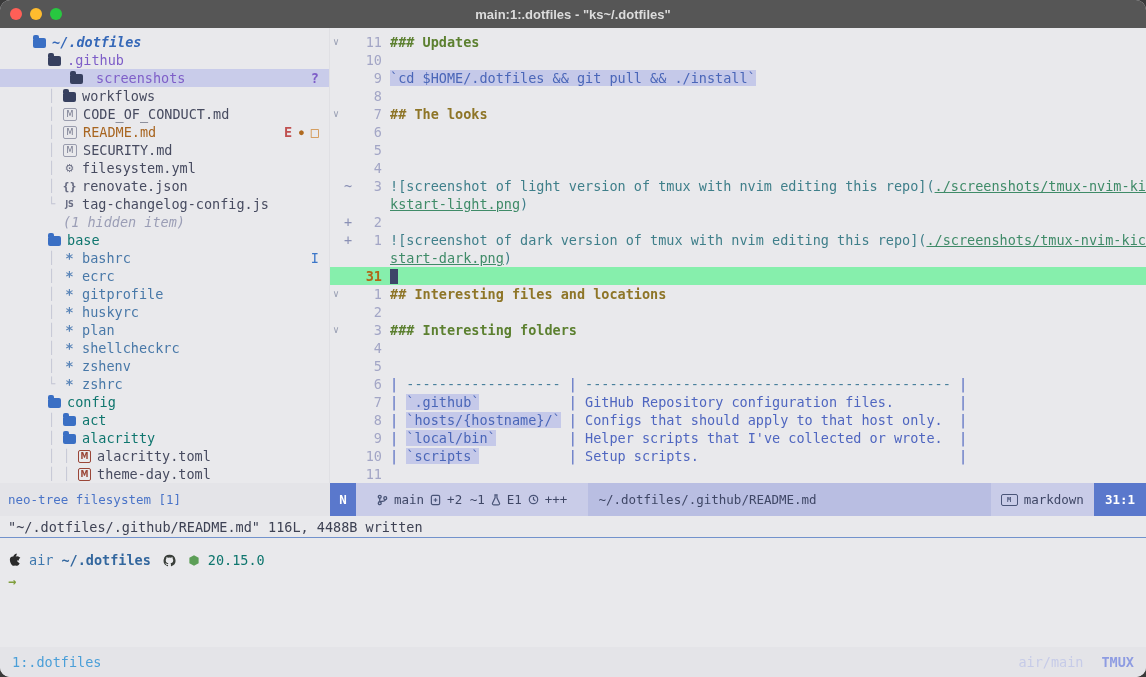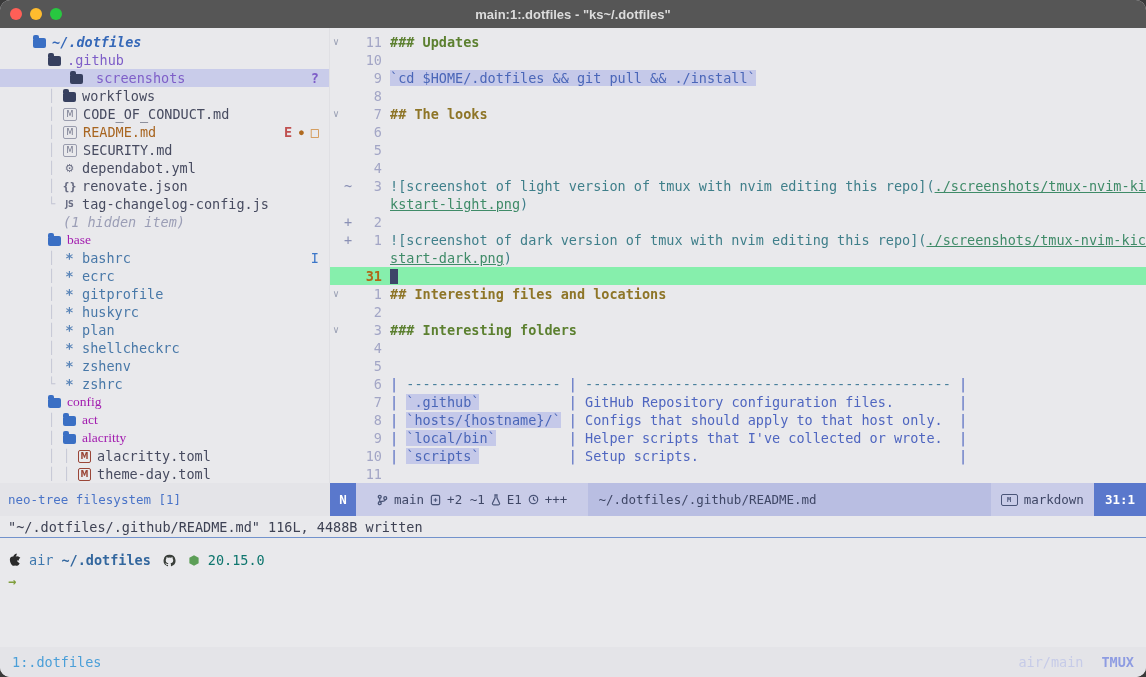--- a/index.html
+++ b/index.html
@@ -27,21 +27,21 @@
   .icc-navy{background:#37405f;}
   .ic-md{width:12px;height:11px;border:1px solid #9a9dae;border-radius:2px;color:#70748a;font-size:8px;line-height:11px;}
   .ic-gear{color:#6a6e84;font-size:11px;width:13px;}
   .ic-braces{color:#6a6e84;font-size:10px;font-weight:bold;width:13px;}
   .ic-js{color:#6a6e84;font-size:8px;font-weight:bold;width:13px;}
   .ic-star{color:#5a85b8;font-weight:bold;font-size:14px;width:13px;}
   .ic-toml{width:11px;height:11px;border:1px solid #9a4638;border-radius:2px;color:#9a4638;font-size:8px;font-weight:bold;line-height:11px;}
   .c-root{color:#3568b8;font-weight:bold;font-style:italic;}
   .c-purple{color:#7e5ec8;}
   .c-plain{color:#474b60;}
-  .c-blue{color:#a21caf;font-family:Liberation Serif, serif;}
+  .c-blue{color:#0f766e;}
   .c-steel{color:#4878a8;}
   .c-orange{color:#a86520;}
   .c-hidden{color:#9b9eb6;font-style:italic;}
   .tbadges{margin-left:auto;display:flex;gap:7px;align-items:center;padding-right:10px;}
   .b-purple{color:#7e5ec8;font-weight:bold;}
   .b-red{color:#c05050;font-weight:bold;}
   .b-dot{color:#b06a20;font-size:8px;}
   .b-square{color:#d08a3a;}
   .b-blue{color:#3b76c8;}
   
@@ -107,21 +107,21 @@
 
   <div class="nvim">
     <div class="sidebar">
         <div class="trow"><span class="tind" style="width: 33px;"></span><span class="tic ic-folder-open"></span><span class="tlabel c-root">~/.dotfiles</span></div>
         <div class="trow"><span class="tind" style="width: 48px;"></span><span class="tic ic-folder-open icc-navy"></span><span class="tlabel c-purple">.github</span></div>
         <div class="trow sel"><span class="tind" style="width: 63px;"></span><span class="tic ic-folder icc-navy"></span><span class="tlabel c-purple">screenshots</span><span class="tbadges"><span class="tb b-purple">?</span></span></div>
         <div class="trow"><span class="tind" style="width: 48px;"></span><span class="tguide">│</span><span class="tic ic-folder icc-navy"></span><span class="tlabel c-plain">workflows</span></div>
         <div class="trow"><span class="tind" style="width: 48px;"></span><span class="tguide">│</span><span class="tic ic-md">M</span><span class="tlabel c-plain">CODE_OF_CONDUCT.md</span></div>
         <div class="trow"><span class="tind" style="width: 48px;"></span><span class="tguide">│</span><span class="tic ic-md">M</span><span class="tlabel c-orange">README.md</span><span class="tbadges"><span class="tb b-red">E</span><span class="tb b-dot">●</span><span class="tb b-square">□</span></span></div>
         <div class="trow"><span class="tind" style="width: 48px;"></span><span class="tguide">│</span><span class="tic ic-md">M</span><span class="tlabel c-plain">SECURITY.md</span></div>
-        <div class="trow"><span class="tind" style="width: 48px;"></span><span class="tguide">│</span><span class="tic ic-gear">⚙</span><span class="tlabel c-plain">dependabot.yml</span></div>
+        <div class="trow"><span class="tind" style="width: 48px;"></span><span class="tguide">│</span><span class="tic ic-gear">⚙</span><span class="tlabel c-plain">filesystem.yml</span></div>
         <div class="trow"><span class="tind" style="width: 48px;"></span><span class="tguide">│</span><span class="tic ic-braces">{}</span><span class="tlabel c-plain">renovate.json</span></div>
         <div class="trow"><span class="tind" style="width: 48px;"></span><span class="tguide">└</span><span class="tic ic-js">JS</span><span class="tlabel c-plain">tag-changelog-config.js</span></div>
         <div class="trow"><span class="tind" style="width: 63px;"></span><span class="tlabel c-hidden">(1 hidden item)</span></div>
         <div class="trow"><span class="tind" style="width: 48px;"></span><span class="tic ic-folder-open"></span><span class="tlabel c-blue">base</span></div>
         <div class="trow"><span class="tind" style="width: 48px;"></span><span class="tguide">│</span><span class="tic ic-star">*</span><span class="tlabel c-steel">bashrc</span><span class="tbadges"><span class="tb b-blue">I</span></span></div>
         <div class="trow"><span class="tind" style="width: 48px;"></span><span class="tguide">│</span><span class="tic ic-star">*</span><span class="tlabel c-steel">ecrc</span></div>
         <div class="trow"><span class="tind" style="width: 48px;"></span><span class="tguide">│</span><span class="tic ic-star">*</span><span class="tlabel c-steel">gitprofile</span></div>
         <div class="trow"><span class="tind" style="width: 48px;"></span><span class="tguide">│</span><span class="tic ic-star">*</span><span class="tlabel c-steel">huskyrc</span></div>
         <div class="trow"><span class="tind" style="width: 48px;"></span><span class="tguide">│</span><span class="tic ic-star">*</span><span class="tlabel c-steel">plan</span></div>
         <div class="trow"><span class="tind" style="width: 48px;"></span><span class="tguide">│</span><span class="tic ic-star">*</span><span class="tlabel c-steel">shellcheckrc</span></div>

